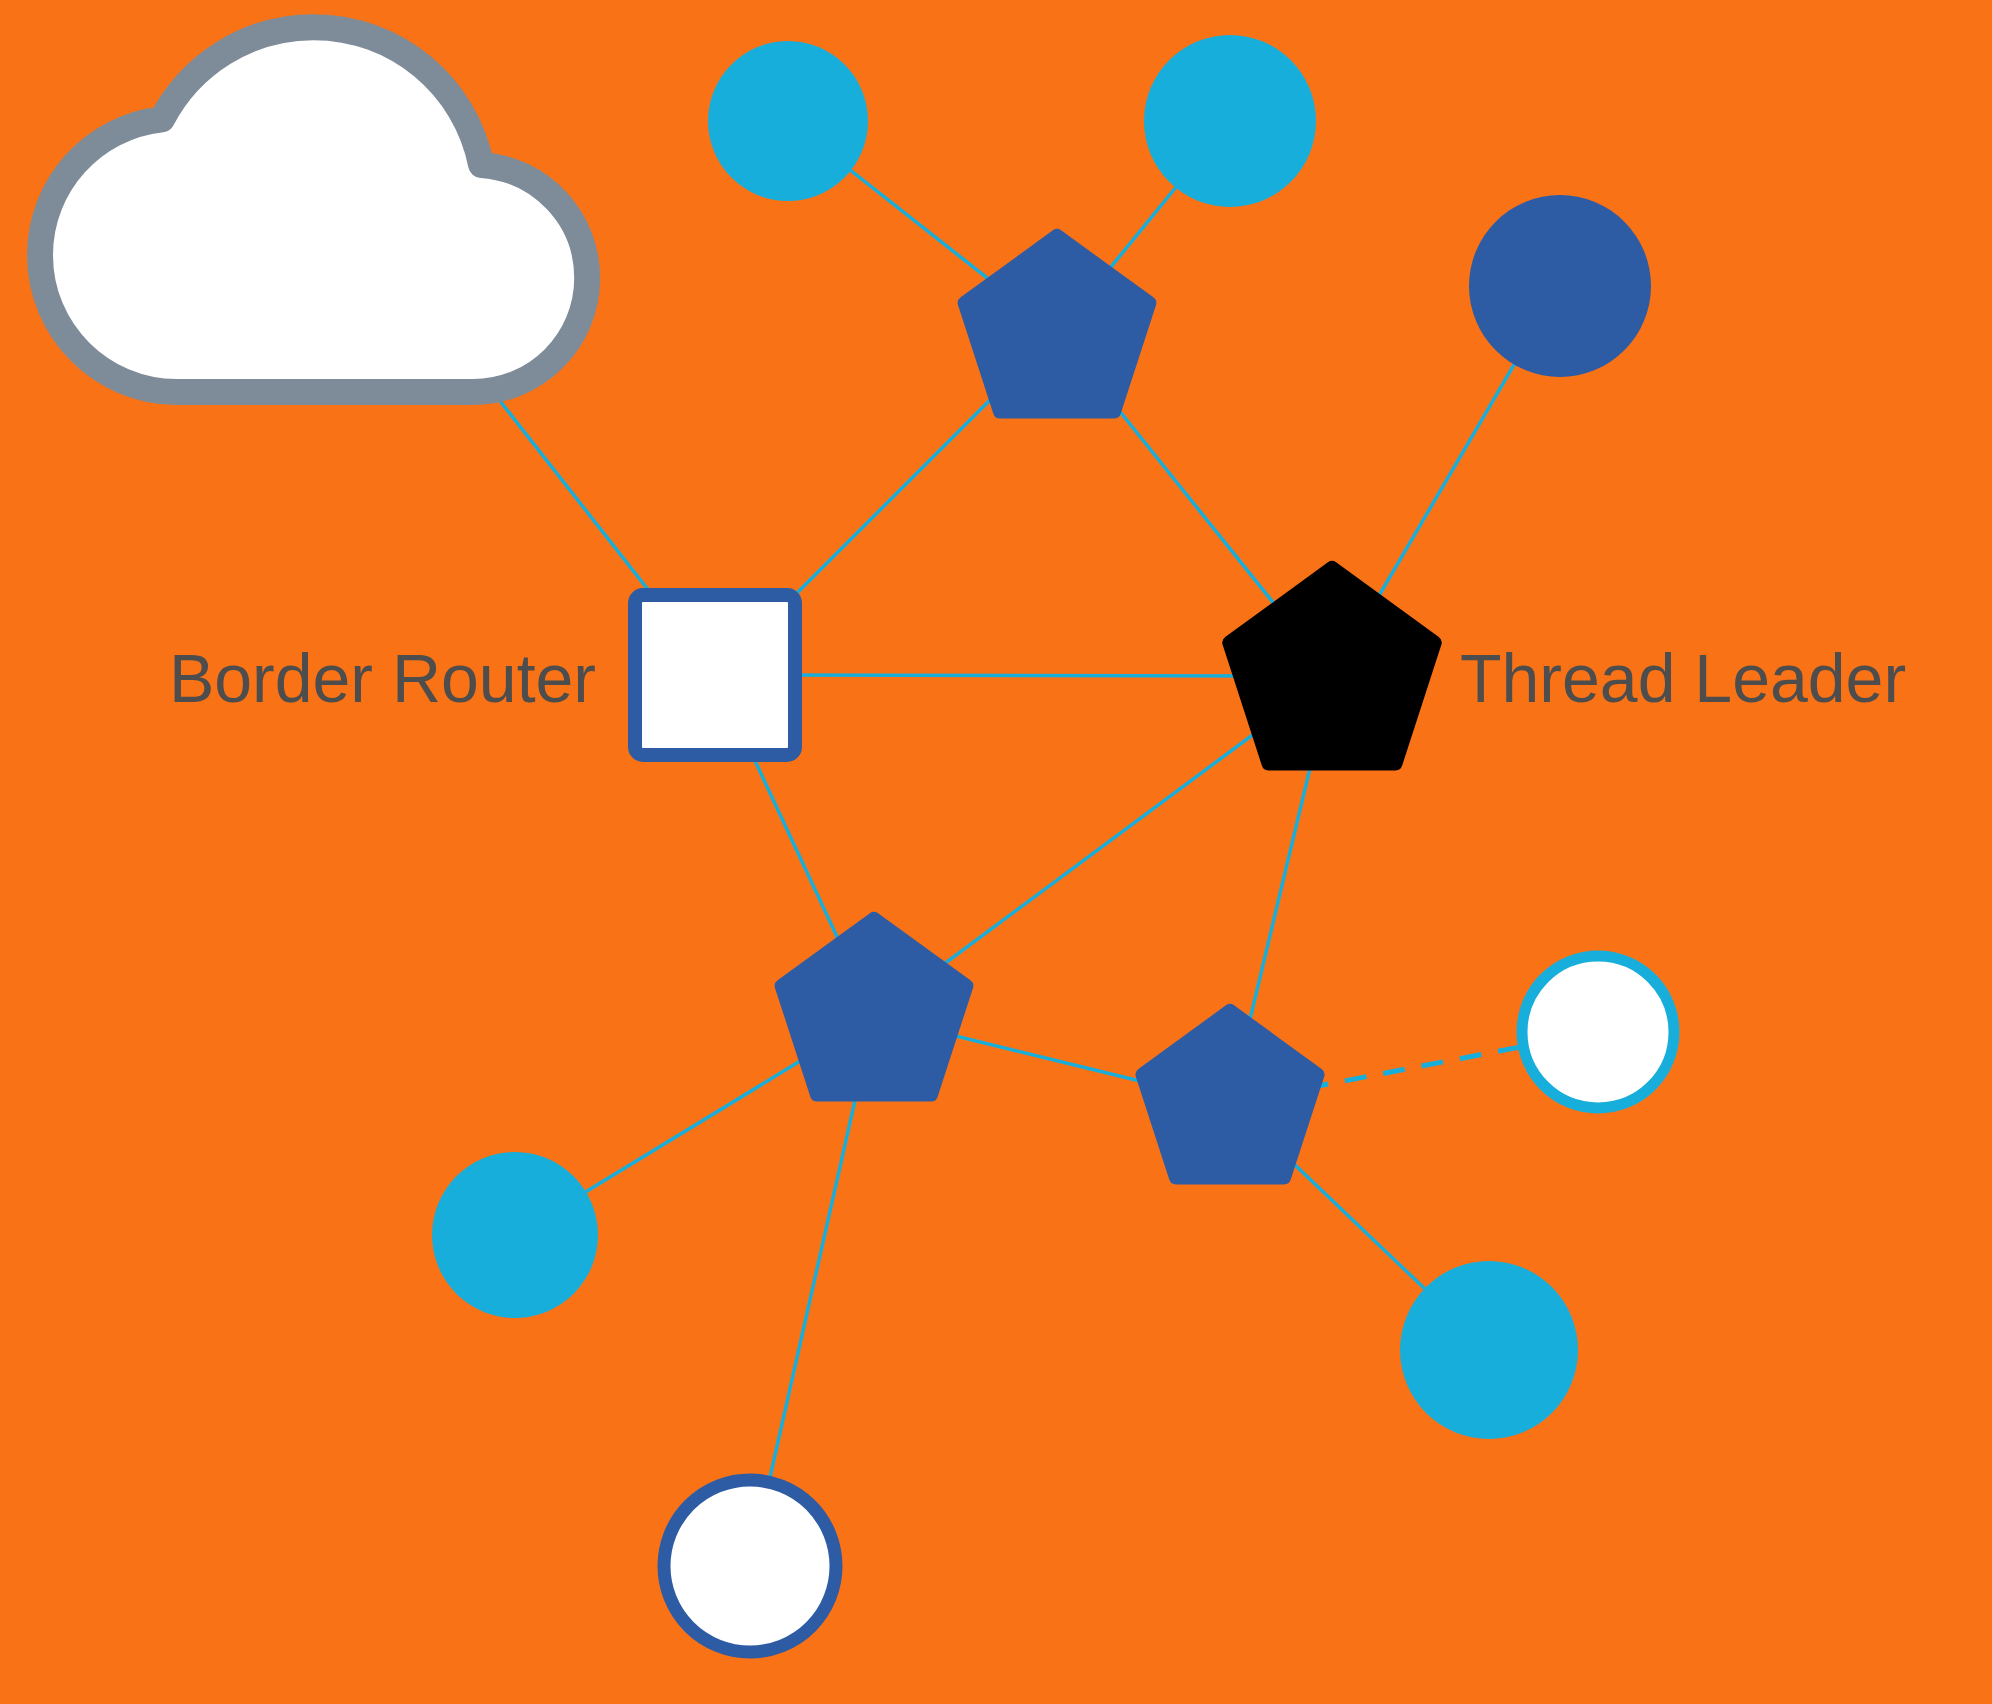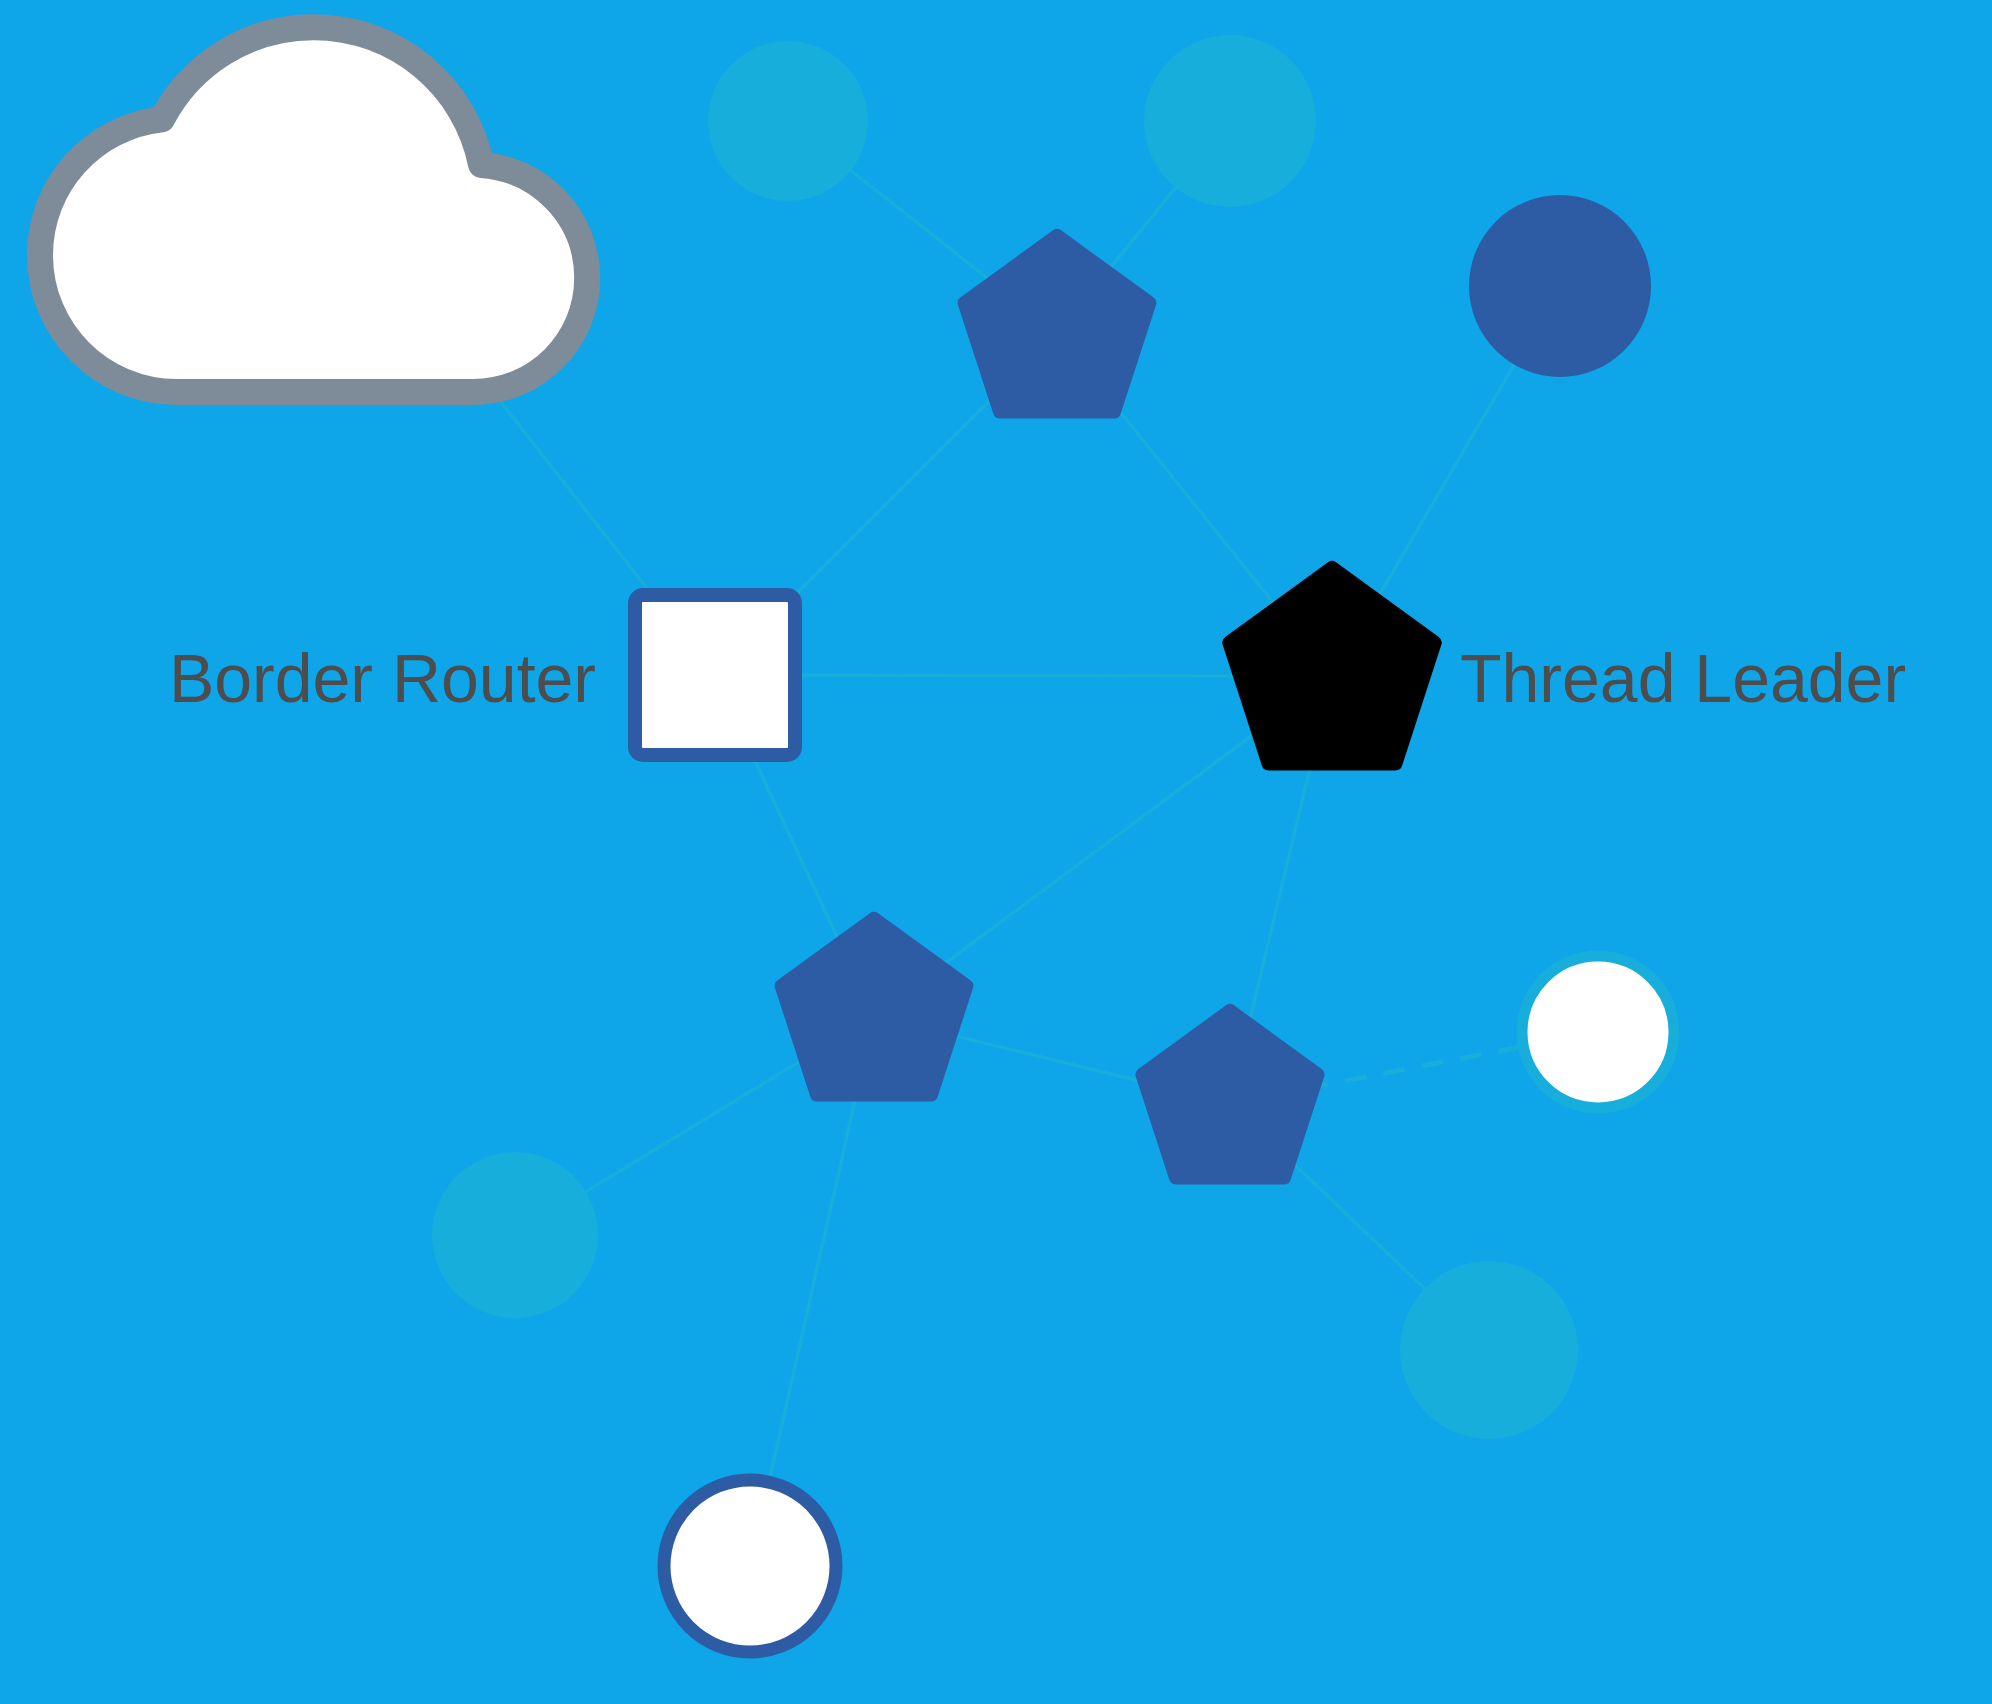--- a/index.html
+++ b/index.html
@@ -1,20 +1,20 @@
 <!DOCTYPE html>
 <html><head>
 <meta charset="utf-8">
 <style>
   html, body { margin: 0; padding: 0; background: #ffffff; }
   .stage {
     position: relative;
     width: 1992px;
     height: 1704px;
-    background: #0ea5e9;
+    background: #f97316;
     overflow: hidden;
   }
   svg.diagram { position: absolute; inset: 0; width: 100%; height: 100%; }
   .diagram-label {
     font-family: "Liberation Sans", sans-serif;
     font-size: 68px;
     font-weight: 400;
   }
 </style>
 </head>

